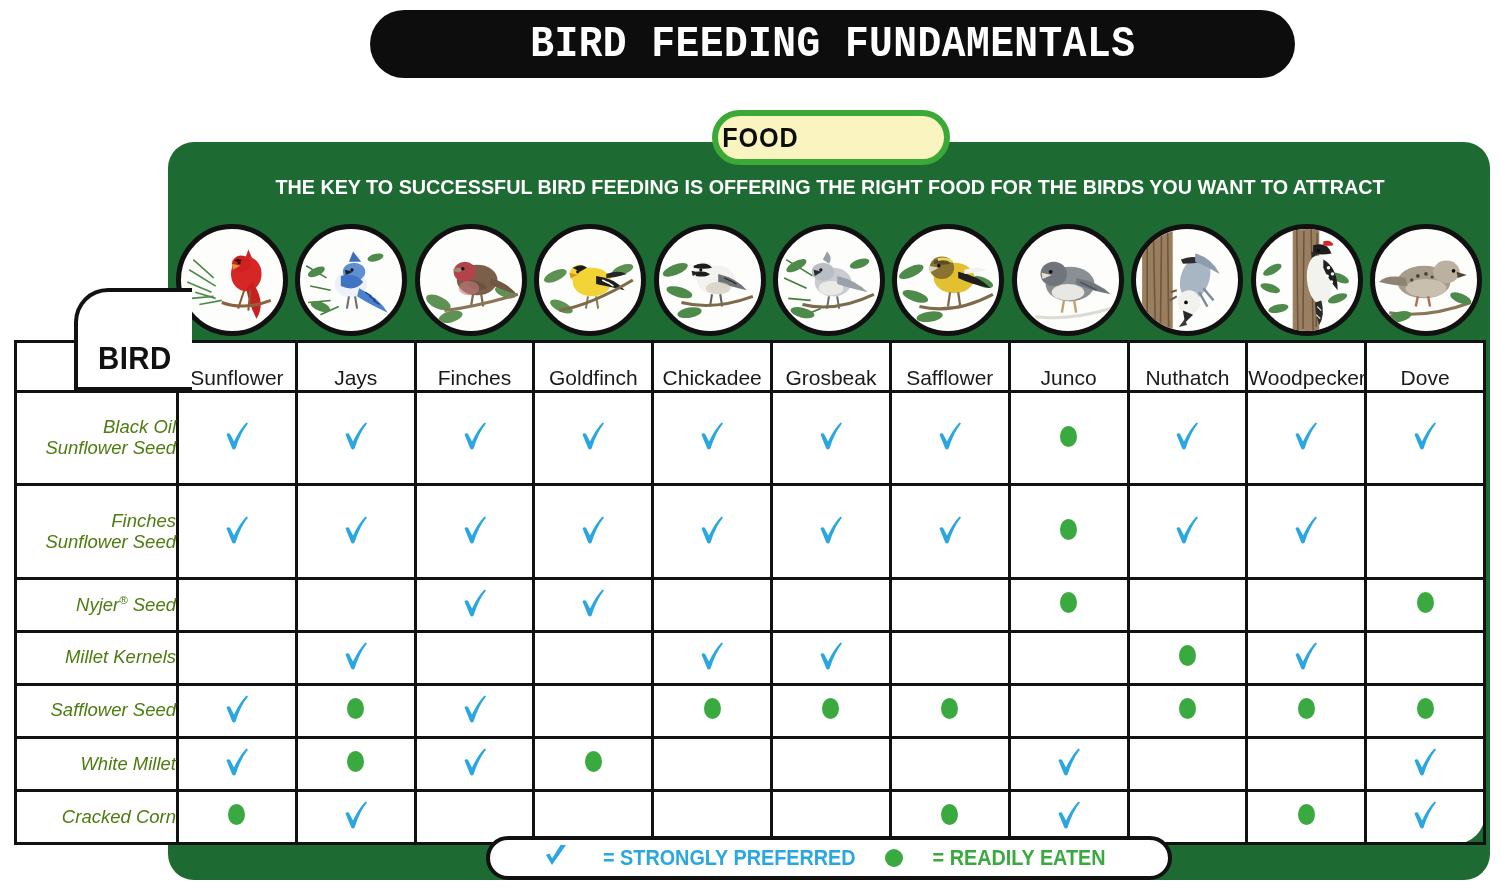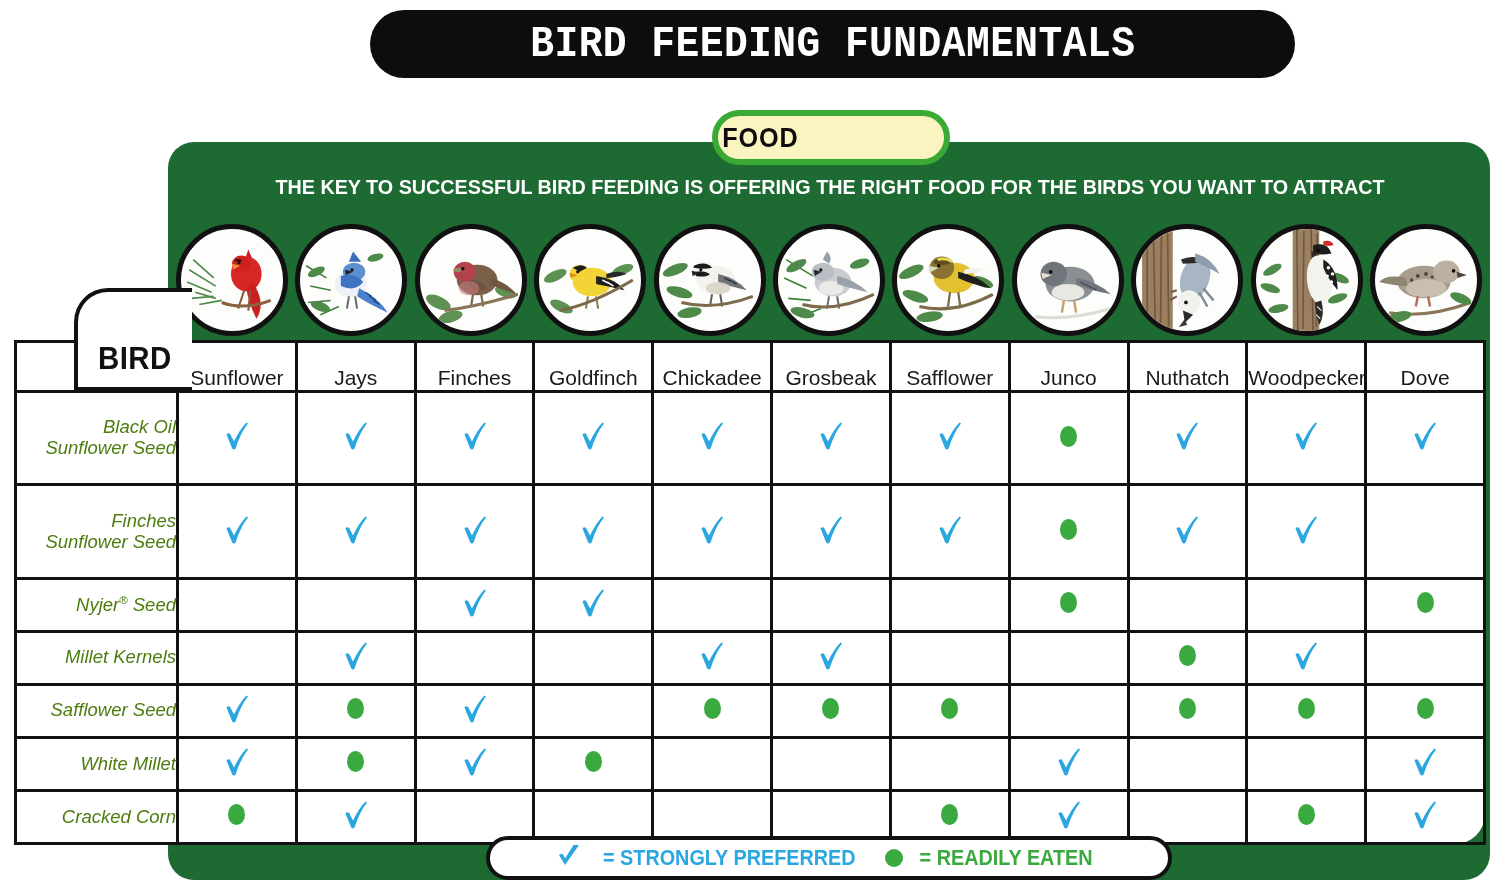--- a/index.html
+++ b/index.html
@@ -160,21 +160,21 @@
   #legend {
     position: absolute; left: 486px; top: 836px;
     width: 686px; height: 44px;
     background: #ffffff;
     border: 4px solid #111111;
     border-radius: 22px;
     display: flex; align-items: center; justify-content: center;
     gap: 16px;
     z-index: 8;
   }
-  .legend-item { display: flex; align-items: center; gap: 7px; }
+  .legend-item { display: flex; align-items: center; gap: 20px; }
   .legend-text {
     font-size: 22px; font-weight: bold; letter-spacing: 0px;
     transform: scaleX(0.9); white-space: nowrap;
   }
   .legend-text.blue { color: #2aa7e0; }
   .legend-text.green { color: #3aa93f; }
   .legend-dot { width: 18px; height: 18px; border-radius: 50%; background: #3aa93f; }
   .sup { font-size: 0.62em; vertical-align: super; }
 </style>
 </head>

